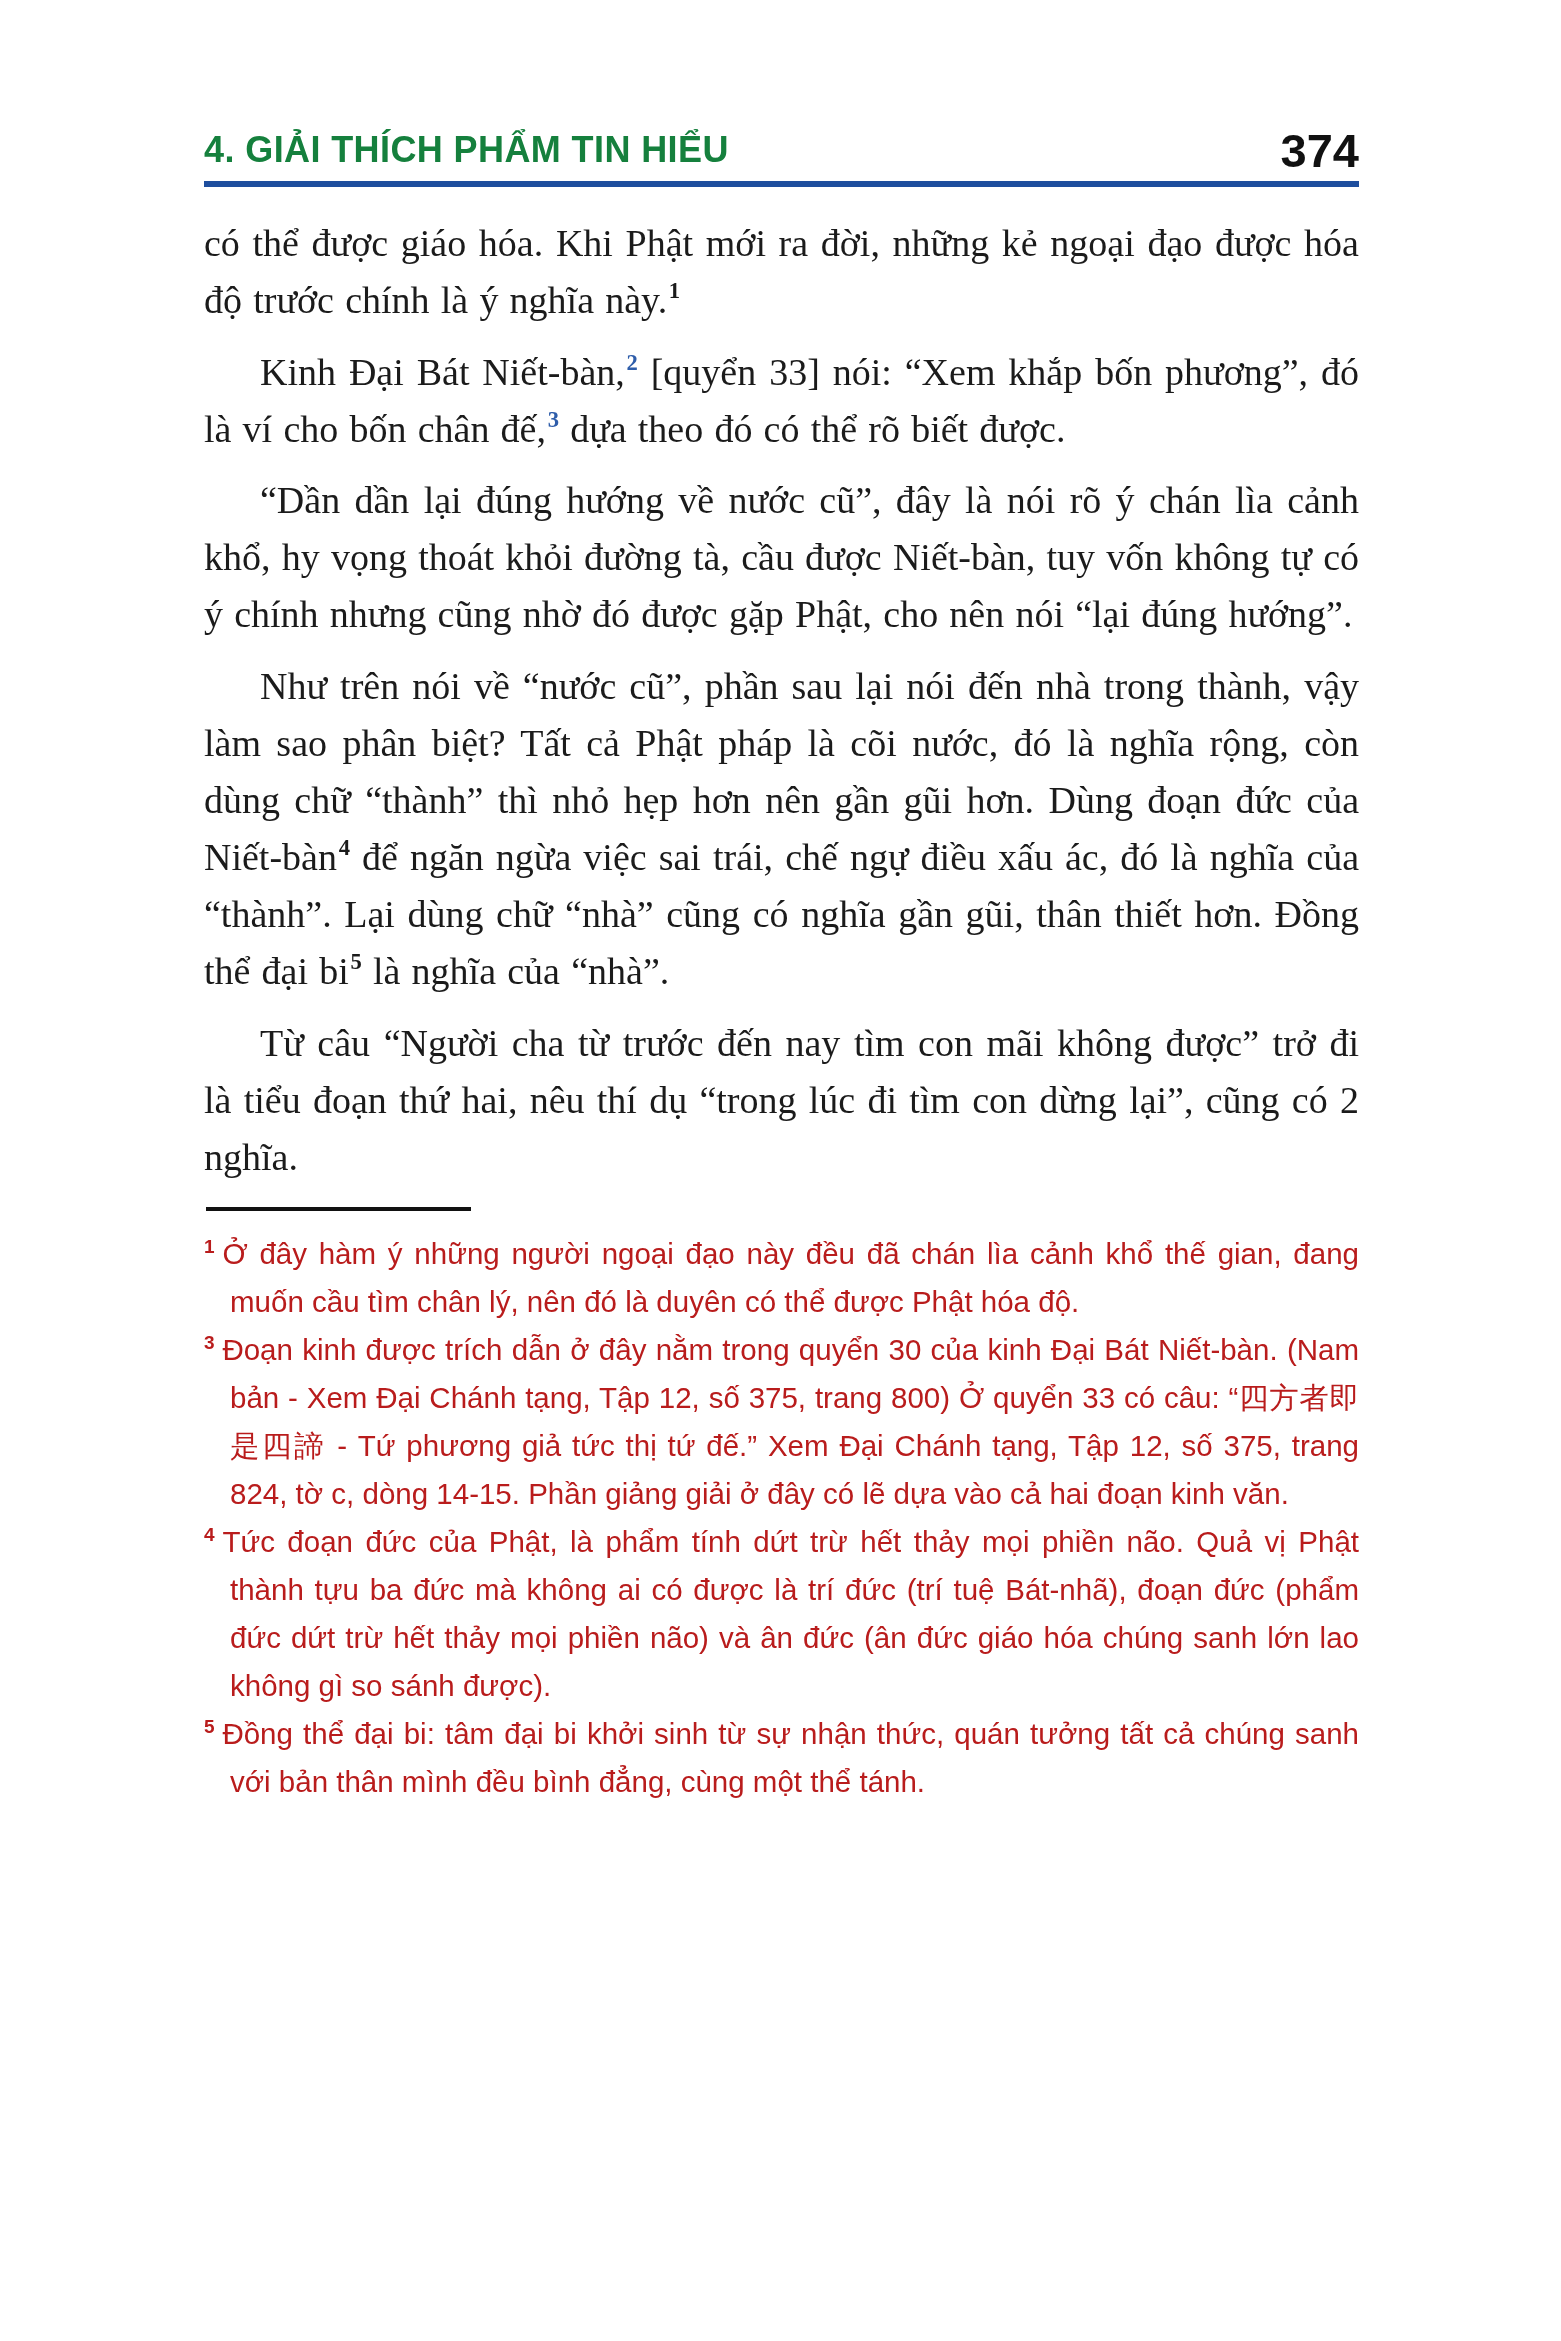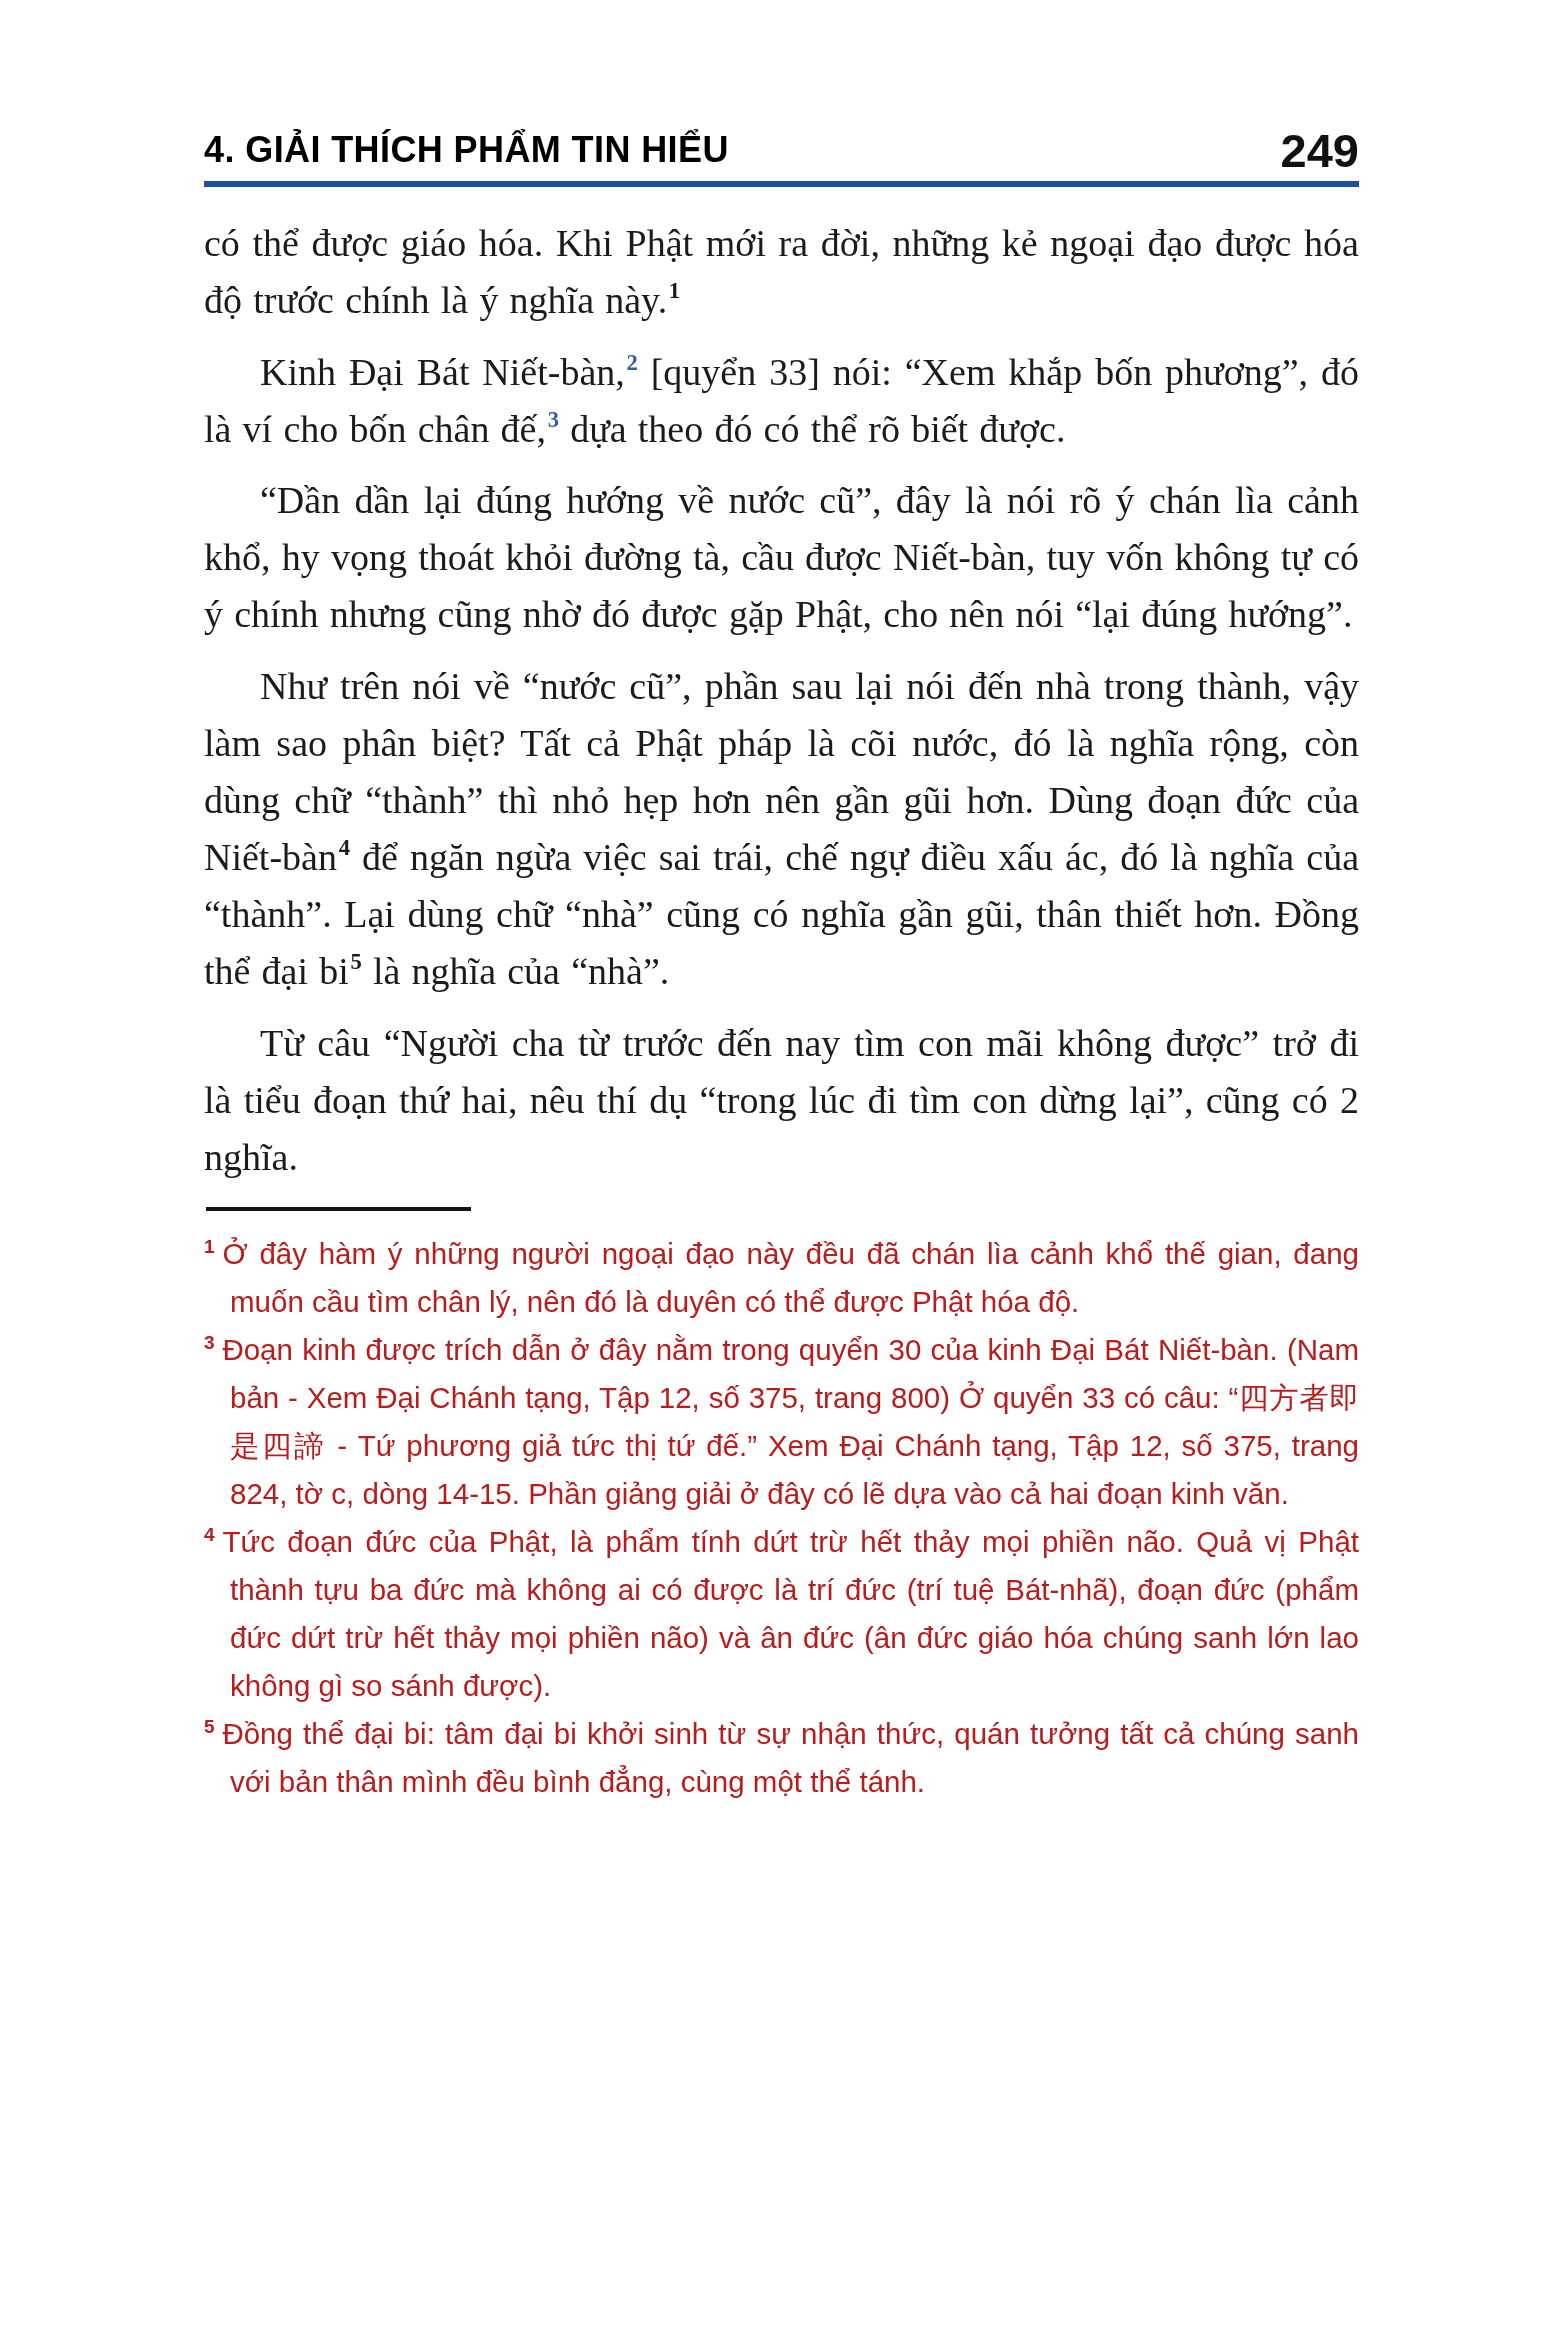--- a/index.html
+++ b/index.html
@@ -47,22 +47,22 @@
     position: relative; top: -11.3px; margin-right: 7.8px;
   }
 </style>
 </head>
 <body>
 
 <div class="page">
   <div class="content">
 
     <div class="header-row">
-      <div class="page-title" style="color: #000000;">4. GIẢI THÍCH PHẨM TIN HIỂU</div>
-      <div class="page-number">249</div>
+      <div class="page-title" style="color: #15803d;">4. GIẢI THÍCH PHẨM TIN HIỂU</div>
+      <div class="page-number">374</div>
     </div>
     <div class="header-rule" style="background: rgb(30, 78, 158);"></div>
 
     <div class="body-text">
       <p><span>có thể được giáo hóa. Khi Phật mới ra đời, những kẻ ngoại đạo được hóa độ trước chính là ý nghĩa này.</span><span class="fnref">1</span></p>
       <p class="indent"><span>Kinh Đại Bát Niết-bàn,</span><span class="fnref link">2</span><span> [quyển 33] nói: “Xem khắp bốn phương”, đó là ví cho bốn chân đế,</span><span class="fnref link">3</span><span> dựa theo đó có thể rõ biết được.</span></p>
       <p class="indent"><span class="it">“Dần dần lại đúng hướng về nước cũ”</span><span>, đây là nói rõ ý chán lìa cảnh khổ, hy vọng thoát khỏi đường tà, cầu được Niết-bàn, tuy vốn không tự có ý chính nhưng cũng nhờ đó được gặp Phật, cho nên nói </span><span class="it">“lại đúng hướng”</span><span>.</span></p>
       <p class="indent"><span>Như trên nói về </span><span class="it">“nước cũ”</span><span>, phần sau lại nói đến nhà trong thành, vậy làm sao phân biệt? Tất cả Phật pháp là cõi nước, đó là nghĩa rộng, còn dùng chữ “thành” thì nhỏ hẹp hơn nên gần gũi hơn. Dùng đoạn đức của Niết-bàn</span><span class="fnref">4</span><span> để ngăn ngừa việc sai trái, chế ngự điều xấu ác, đó là nghĩa của “thành”. Lại dùng chữ “nhà” cũng có nghĩa gần gũi, thân thiết hơn. Đồng thể đại bi</span><span class="fnref">5</span><span> là nghĩa của “nhà”.</span></p>
       <p class="indent"><span>Từ câu </span><span class="it">“Người cha từ trước đến nay tìm con mãi không được”</span><span> trở đi là tiểu đoạn thứ hai, nêu thí dụ </span><span class="it">“trong lúc đi tìm con dừng lại”</span><span>, cũng có 2 nghĩa.</span></p>
     </div>

